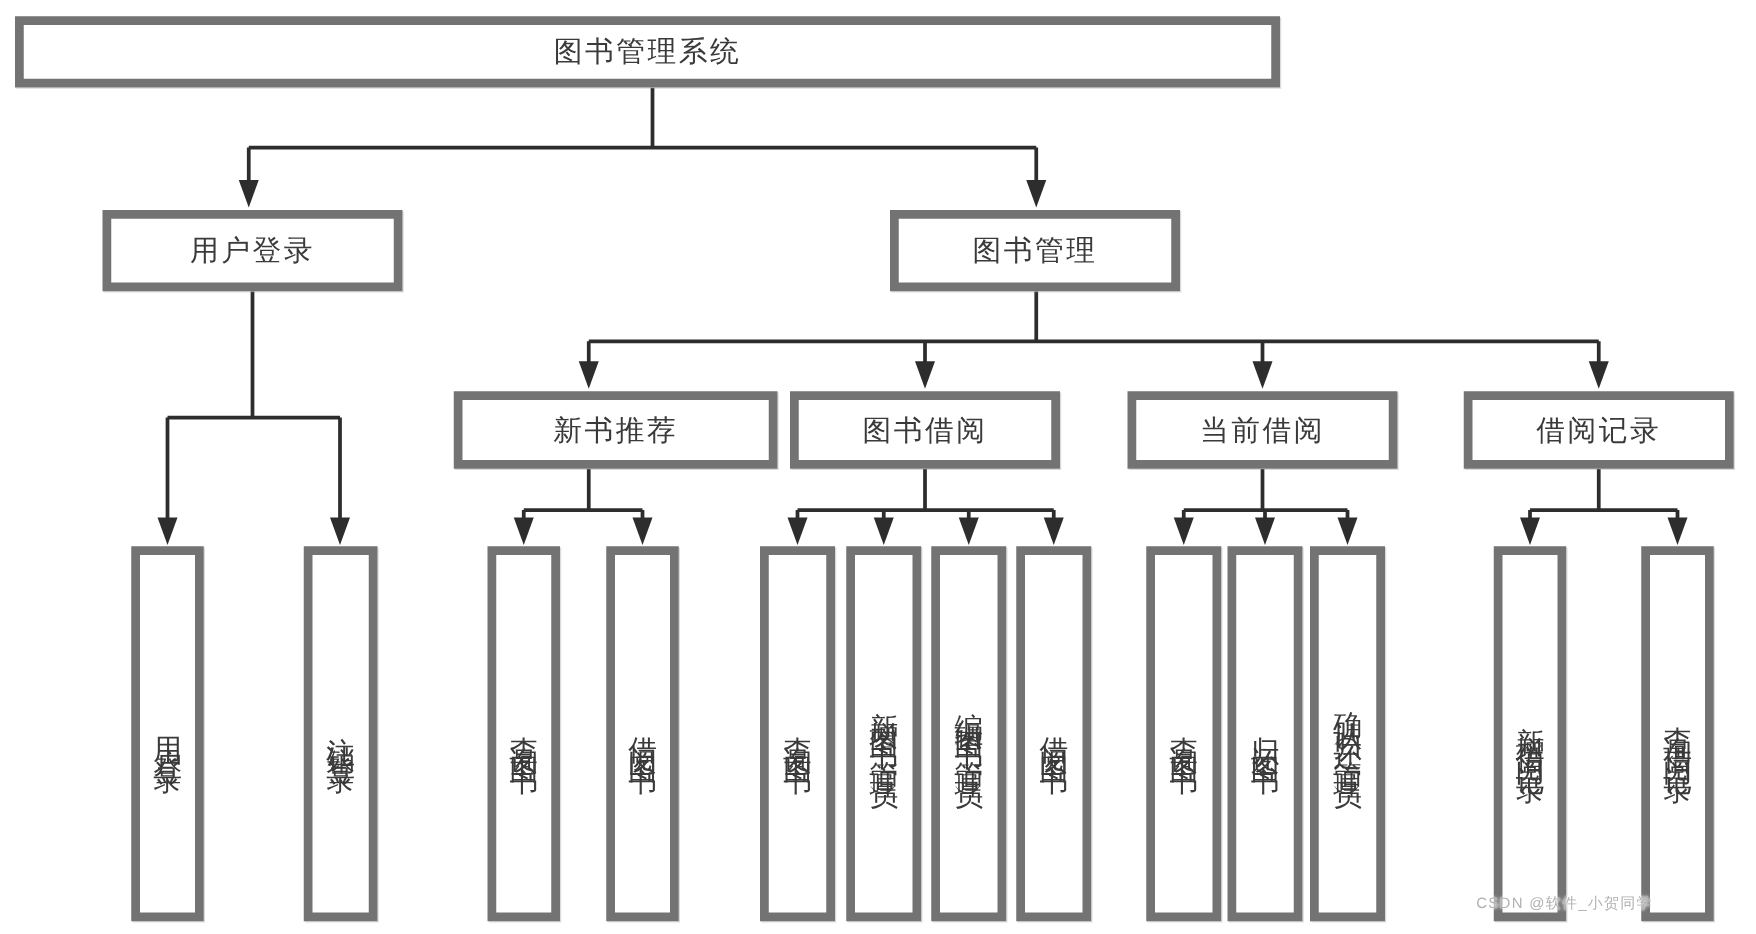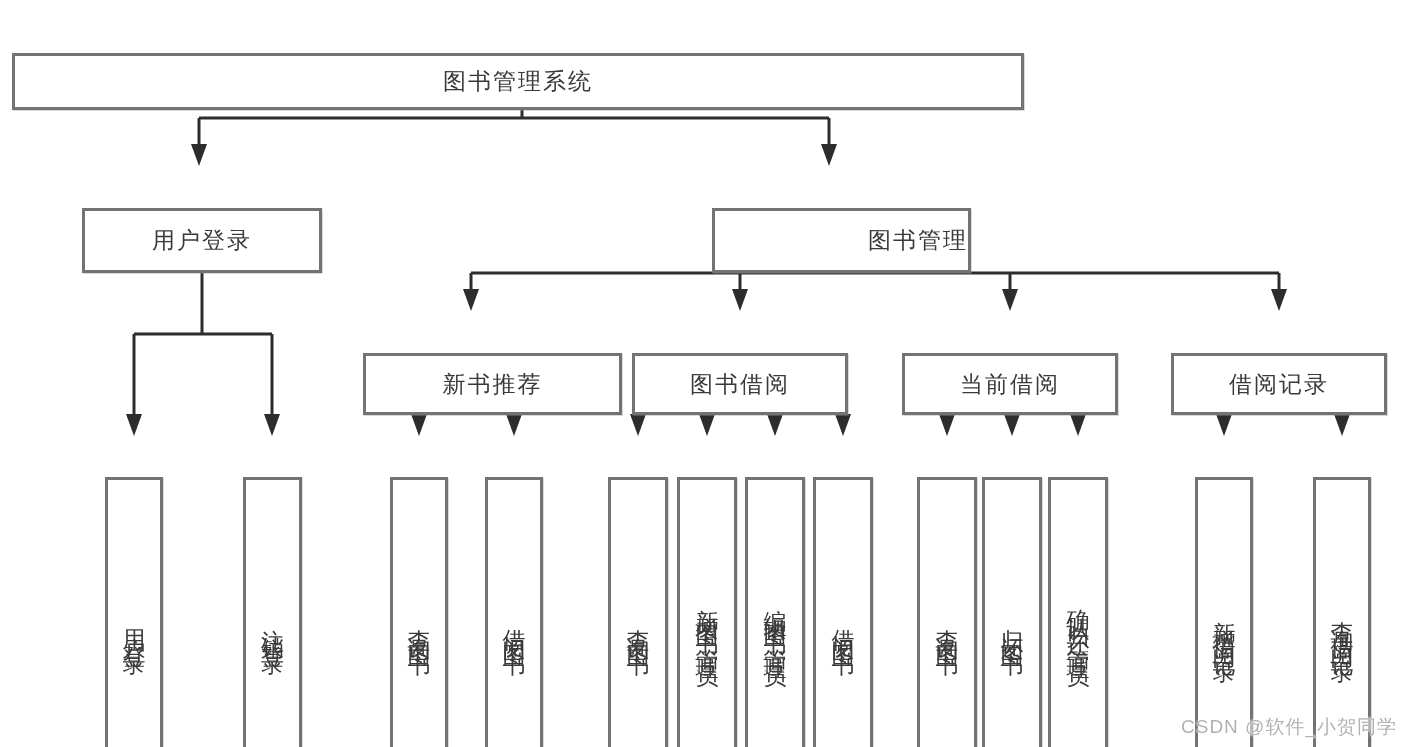--- a/index.html
+++ b/index.html
@@ -8,45 +8,44 @@
     width:1405px;height:747px;
     background:#ffffff;
     font-family:"Liberation Sans","DejaVu Sans",sans-serif;
     overflow:hidden;
   }
   .wires{position:absolute;left:0;top:0;z-index:1;}
   .box{
     position:absolute;
     box-sizing:border-box;
     background:#ffffff;
-    border:3px solid #737373;
+    border:7px solid #737373;
     display:flex;align-items:center;justify-content:center;
     color:#3a3a3a;
     z-index:2;
     box-shadow:1px 1px 0 rgba(150,150,150,.35);
-    margin-top:40px;
   }
   .hlabel{
     font-size:23px;
     letter-spacing:2px;
     white-space:nowrap;
   }
   .vlabel{
     writing-mode:vertical-rl;
     text-orientation:mixed;
     font-size:23px;
     letter-spacing:8px;
     line-height:1;
     white-space:nowrap;
   }
   .watermark{
     position:absolute;
     left:1181px;top:714px;
     z-index:5;
-    font-size:19px;
+    font-size:12px;
     color:#b1b1b1;
     letter-spacing:1px;
     white-space:nowrap;
     text-shadow:0 0 3px #ffffff,0 0 2px #ffffff;
   }
 </style>
 </head>
 <body>
 
 <div class="stage">
@@ -120,21 +119,21 @@
     </g>
   </svg>
 
   <div class="box" style="left:12px;top:13px;width:1012px;height:57px;">
     <span class="hlabel">图书管理系统</span>
   </div>
 
   <div class="box" style="left:82px;top:168px;width:240px;height:65px;">
     <span class="hlabel">用户登录</span>
   </div>
-  <div class="box" style="left:712px;top:168px;width:259px;height:65px;justify-content:flex-end;">
+  <div class="box" style="left:712px;top:168px;width:232px;height:65px;">
     <span class="hlabel">图书管理</span>
   </div>
 
   <div class="box" style="left:363px;top:313px;width:259px;height:62px;">
     <span class="hlabel">新书推荐</span>
   </div>
   <div class="box" style="left:902px;top:313px;width:216px;height:62px;">
     <span class="hlabel">当前借阅</span>
   </div>
   <div class="box" style="left:632px;top:313px;width:216px;height:62px;">

